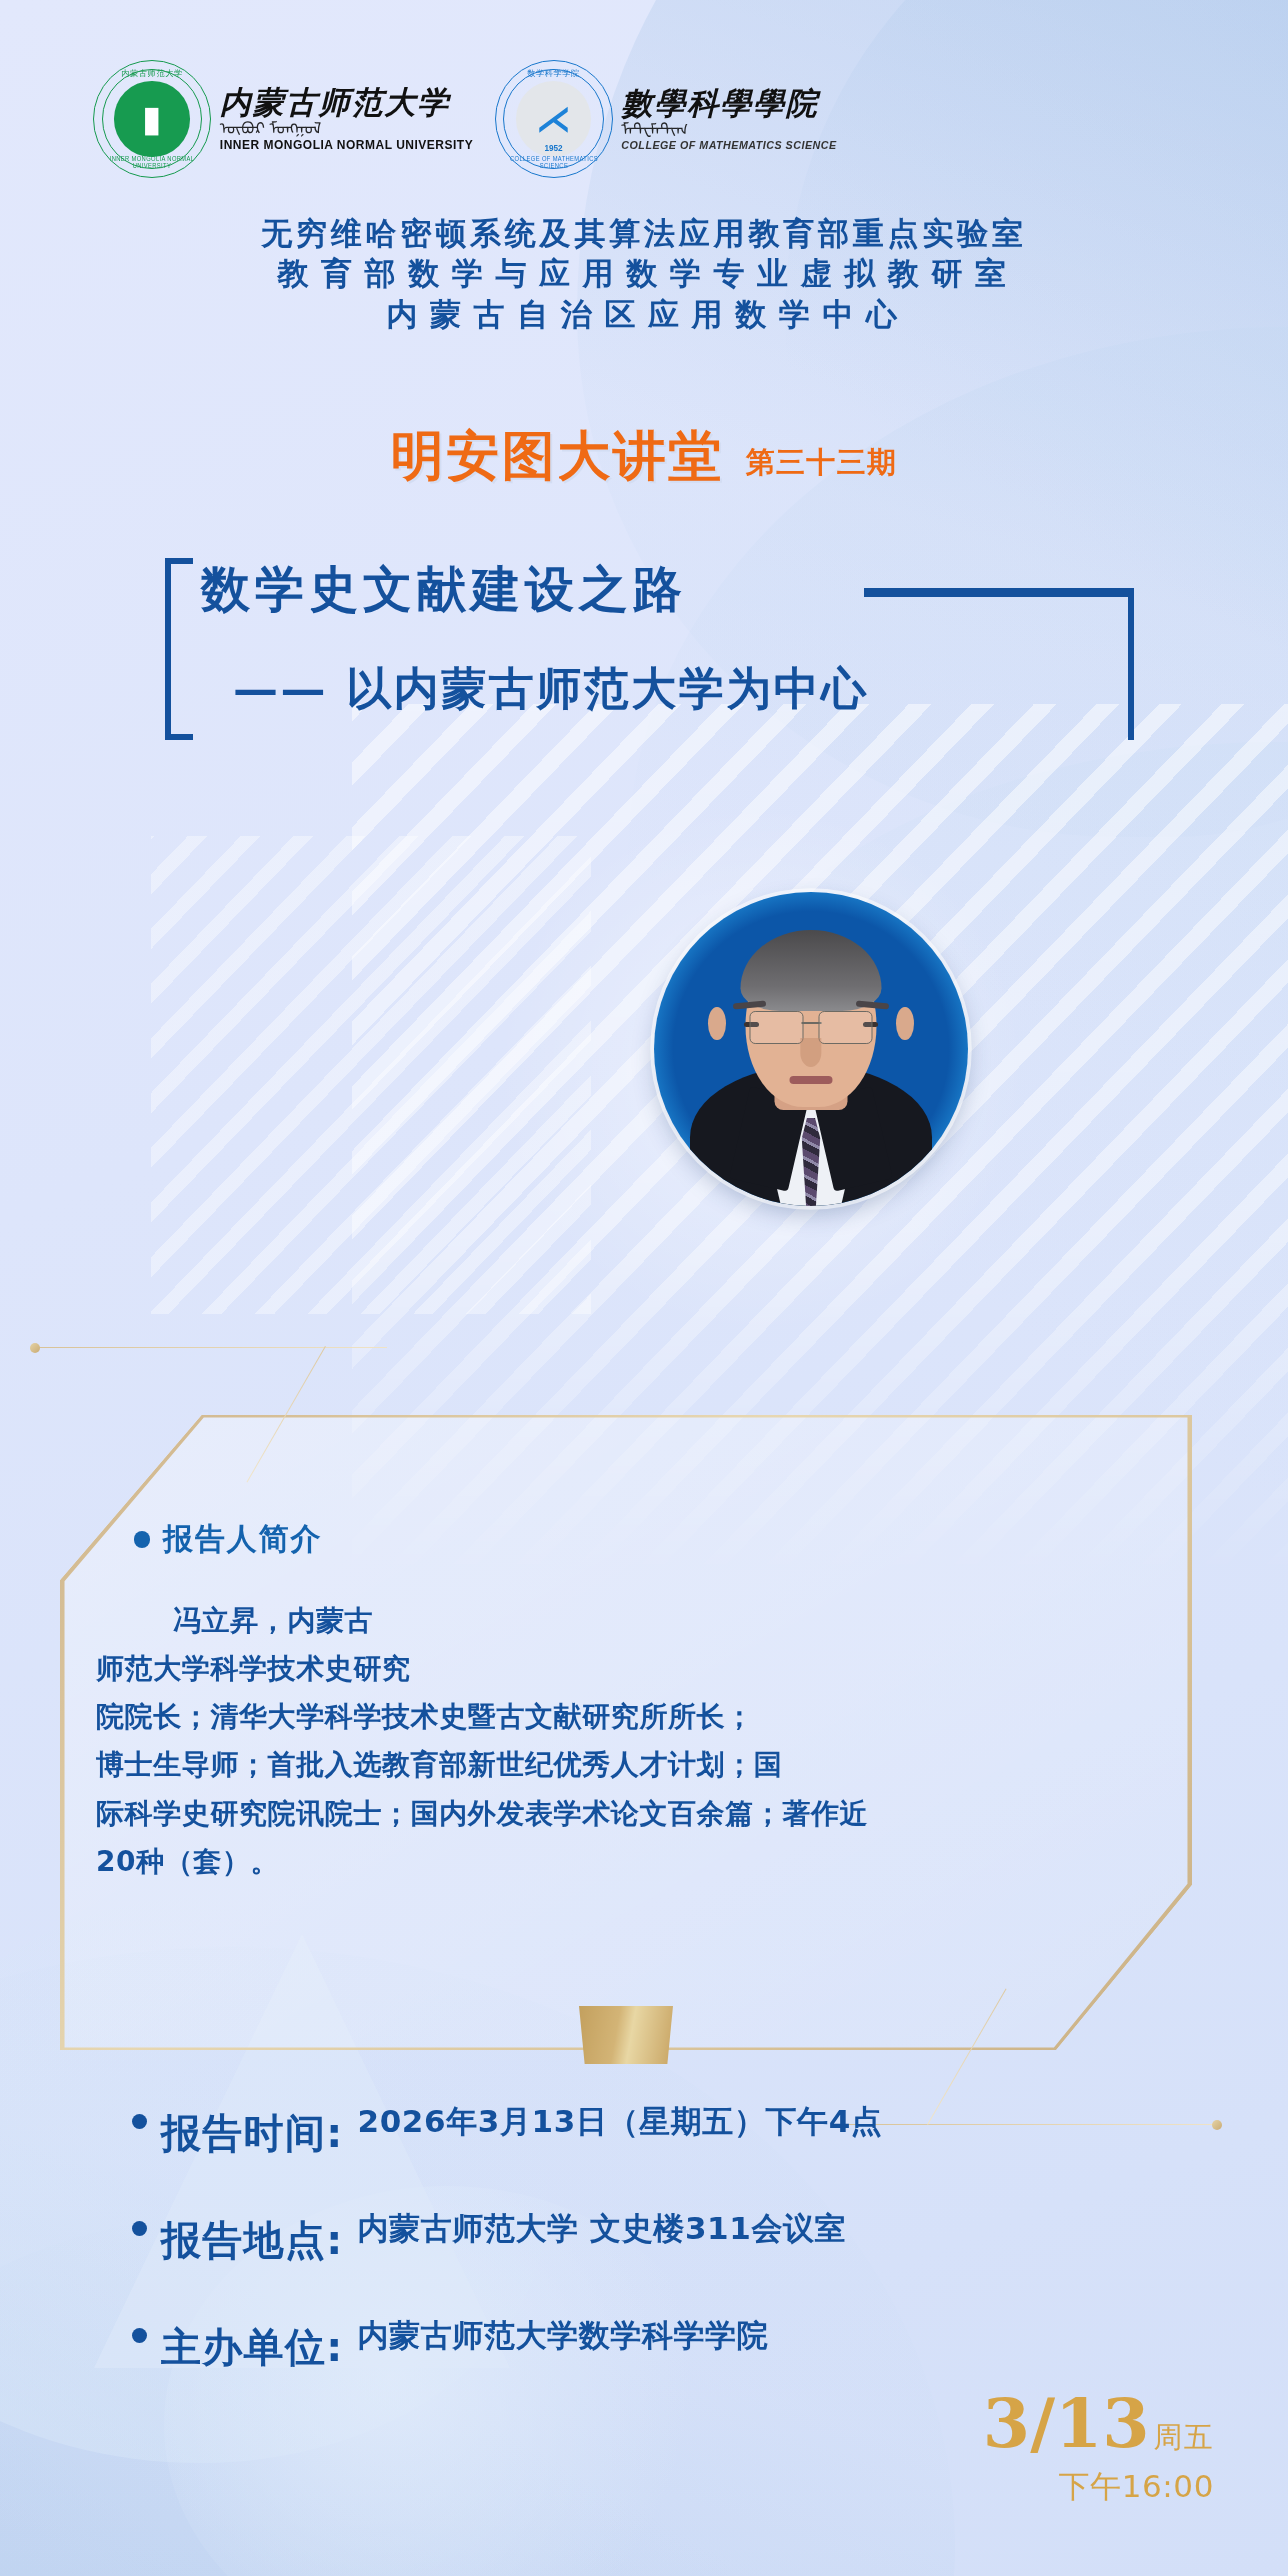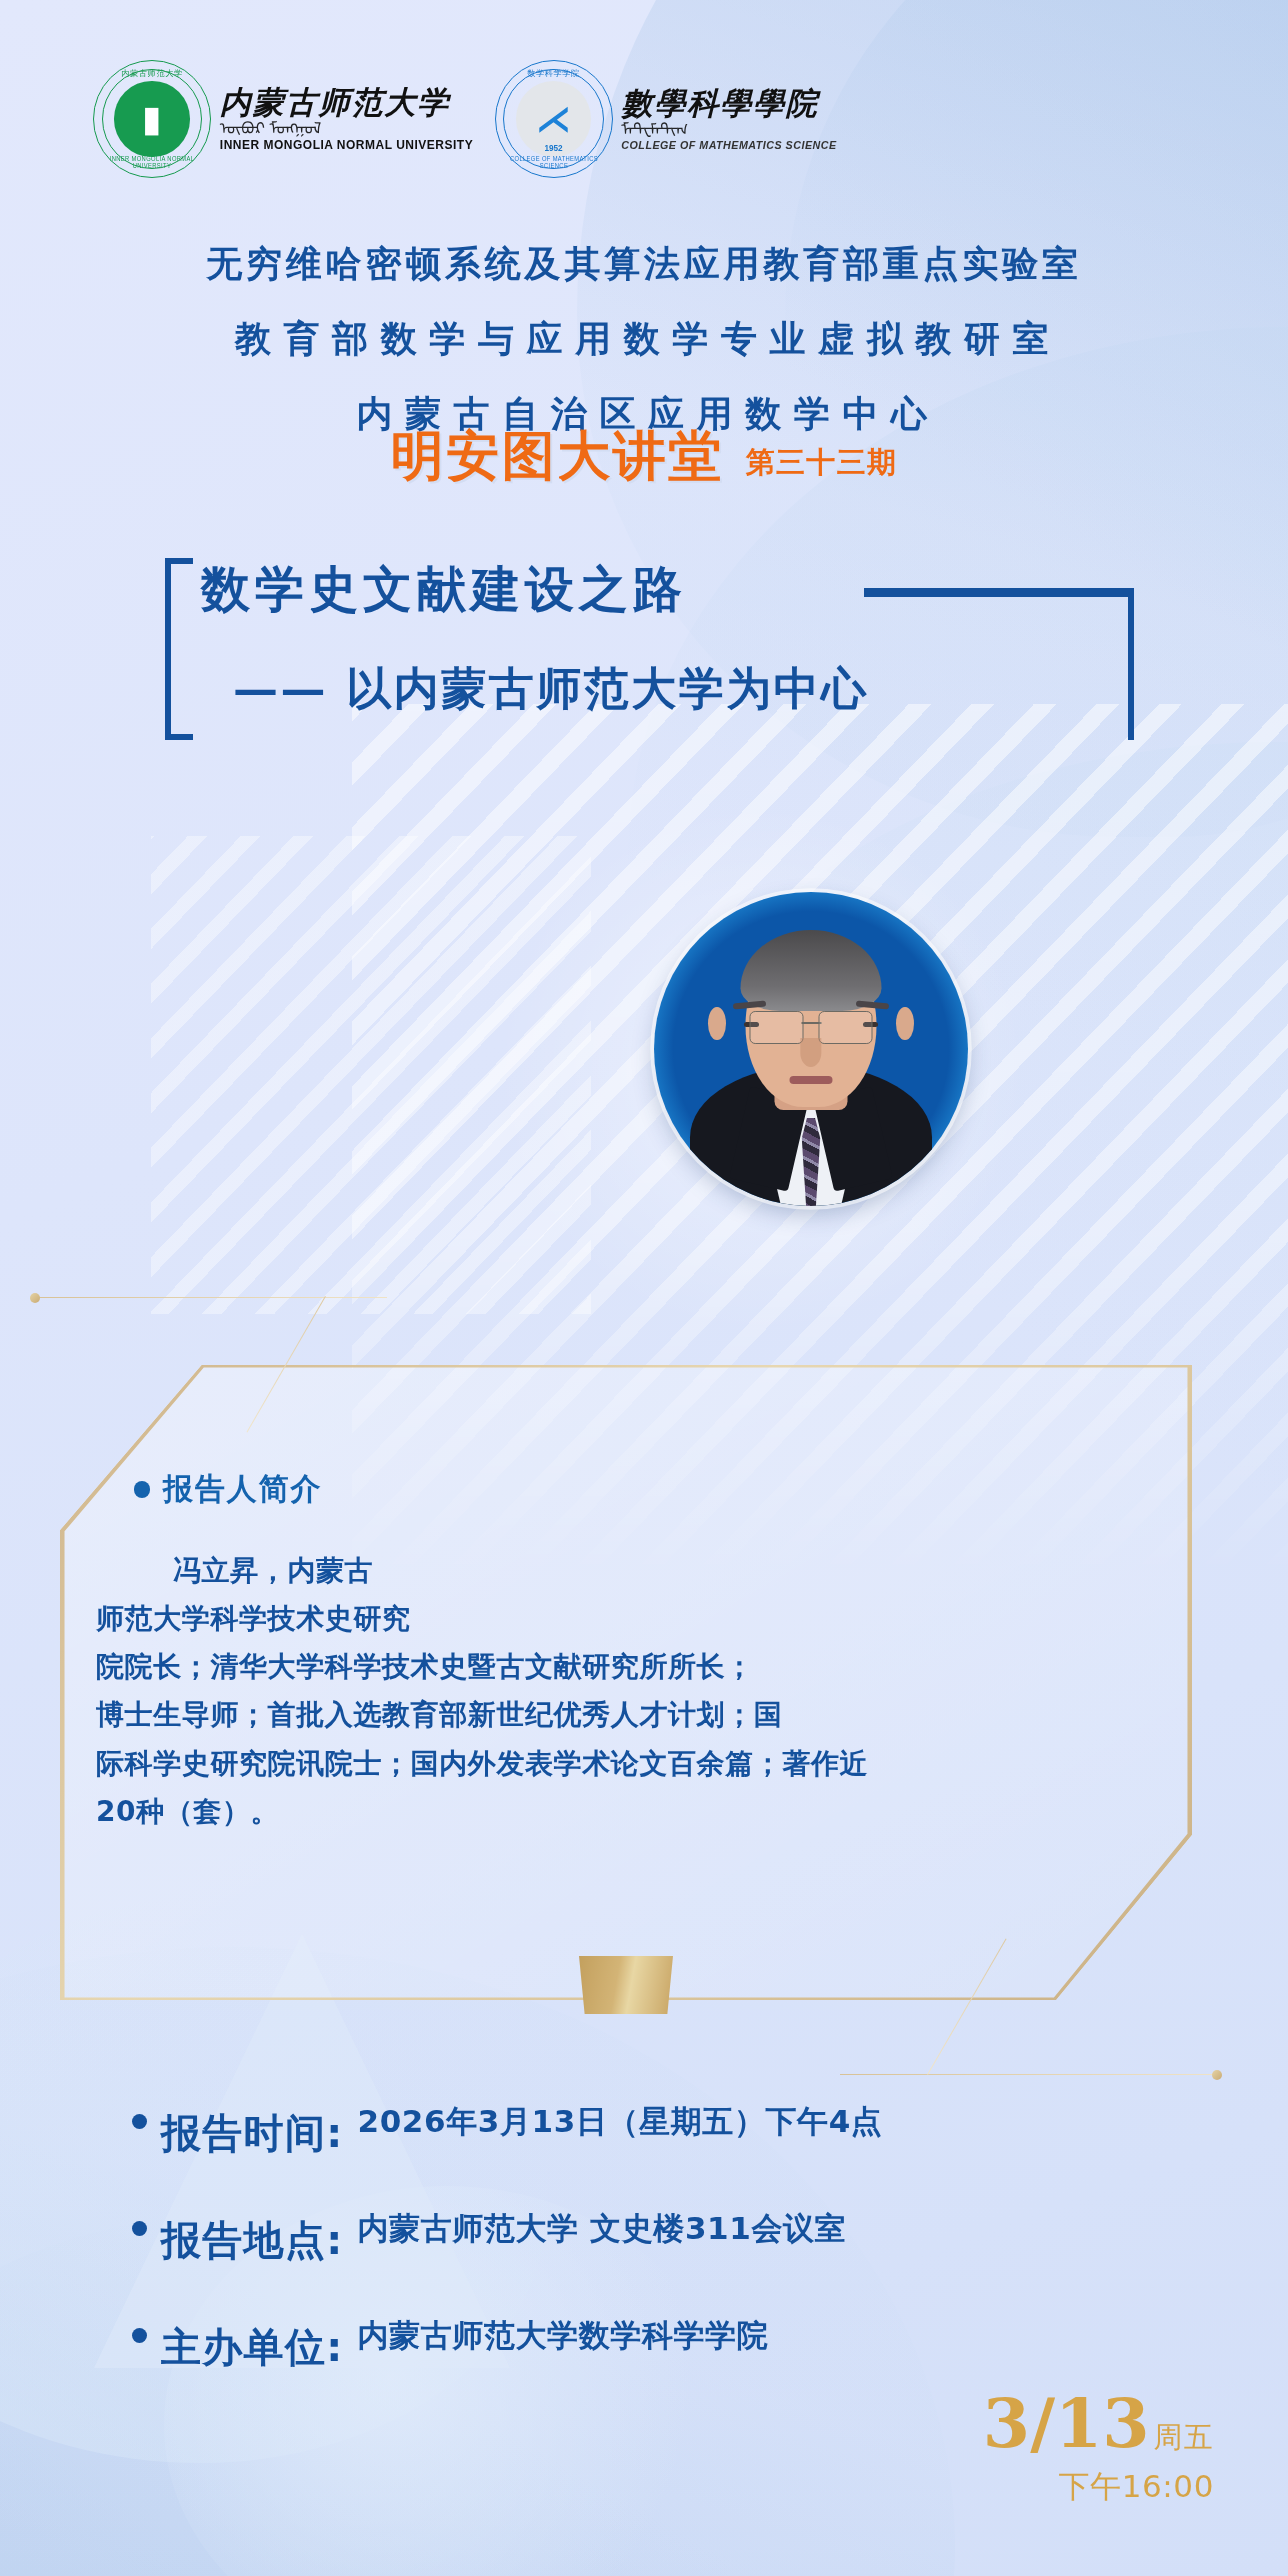--- a/index.html
+++ b/index.html
@@ -109,23 +109,22 @@
   .logo-cn{font-family:"DejaVu Serif","Liberation Serif",serif;font-size:31px;font-weight:bold;
     color:#111;font-style:italic;letter-spacing:1.9px;line-height:1.05;}
   .logo-mn{font-size:16.4px;color:#111;letter-spacing:4.4px;line-height:1;opacity:.9;}
   .logo-en{font-size:12px;color:#111;letter-spacing:0.5px;font-weight:600;}
   .logo-en.blue-en{color:#333;font-style:italic;font-size:10.7px;}
 
   
   #lab-titles{position:absolute;left:0;right:0;top:213px;text-align:center;}
   .lab-line{
     font-family:"DejaVu Sans","Liberation Sans",sans-serif;
-    color:#14519d;font-weight:bold;font-size:36px;line-height:1.30;
+    color:#14519d;font-weight:bold;font-size:31px;line-height:1.30;
     white-space:nowrap;
-    margin-top:28px;
   }
   .lab-line.sp1{letter-spacing:3.8px;}
   .lab-line.sp2{letter-spacing:12.6px;padding-left:8px;}
 
   
   #series{position:absolute;left:0;right:0;top:429px;display:flex;align-items:flex-end;
     justify-content:center;gap:22px;}
   #series-name{
     font-family:"DejaVu Sans","Liberation Sans",sans-serif;
     font-size:53px;font-weight:bold;color:#ef6a14;letter-spacing:2.5px;line-height:1;
@@ -228,21 +227,21 @@
   .p-glass .lens.l{left:0;} .p-glass .lens.r{right:0;}
   .p-glass .bridge{position:absolute;left:52px;top:11.3px;width:20px;height:1.9px;background:#6d6a63;}
   .p-eye-l{position:absolute;left:65px;top:127px;width:15px;height:5.7px;background:#3a3230;border-radius:3.1px;}
   .p-eye-r{position:absolute;right:65px;top:127px;width:15px;height:5.7px;background:#3a3230;border-radius:3.1px;}
   .p-nose{position:absolute;left:50%;transform:translateX(-50%);top:143px;width:21.4px;height:29px;
     background:rgba(190,135,105,.45);border-radius:0 0 50% 50%;}
   .p-mouth{position:absolute;left:50%;transform:translateX(-50%);top:181px;width:43px;height:8.8px;
     background:#9d5c5c;border-radius:6.3px;}
 
   
-  #bio{position:absolute;left:60px;top:1365px;width:1132px;height:635px;}
+  #bio{position:absolute;left:60px;top:1415px;width:1132px;height:635px;}
   #bio-frame{
     position:absolute;left:0;top:0;width:1132px;height:635px;
     background:linear-gradient(150deg,rgba(255,255,255,.34),rgba(255,255,255,.06));
     clip-path:polygon(0 26%,12.5% 0,100% 0,100% 74%,88% 100%,0 100%);
     border:0;
   }
   #bio-frame::before{
     content:"";position:absolute;inset:0;
     background:linear-gradient(135deg,#cdb184,#e7d6ae 40%,#d7bf91 75%,#c9ad7e);
     clip-path:polygon(

